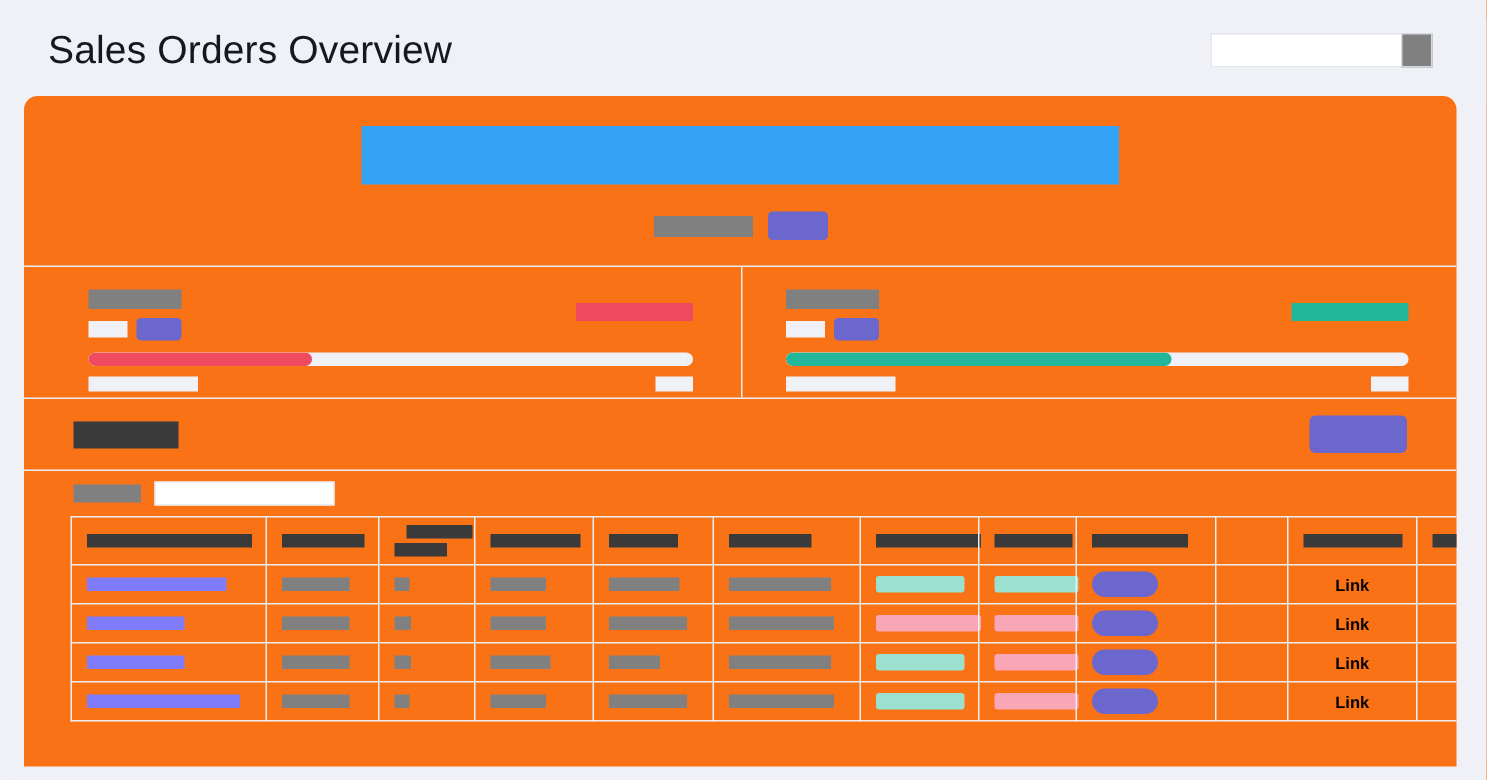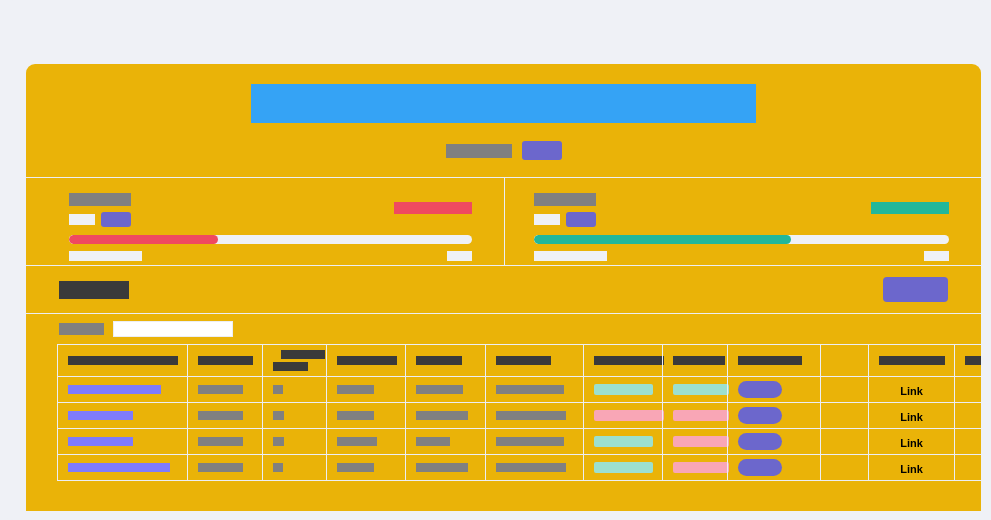--- a/index.html
+++ b/index.html
@@ -69,25 +69,25 @@
     width: 21px;
     height: 23px;
     background: #808080;
     border: 1px solid #d6d9e2;
     cursor: pointer;
   }
 
   
   .card {
     position: absolute;
-    left: 26px;
+    left: 16px;
     top: 64px;
     width: 955px;
     height: 447px;
-    background: #eab308;
+    background: #f97316;
     border-radius: 9px 9px 0 0;
     overflow: hidden;
   }
 
   
   .banner-section {
     height: 114px;
     border-bottom: 1px solid #eceef4;
     display: flex;
     flex-direction: column;
@@ -342,20 +342,28 @@
   .col-9  { width: 93px; }
   .col-10 { width: 48px; }
   .col-11 { width: 86px; }
   .col-12 { width: 75px; }
 </style>
 </head>
 <body>
 
 <div class="app-shell">
 
+  <div class="page-header">
+    <h1 class="page-title">Sales Orders Overview</h1>
+
+    <div class="header-search">
+      <input class="header-search-input" type="text" placeholder="" style="">
+      <button class="header-search-button"></button>
+    </div>
+  </div>
 
   <div class="card">
 
     <div class="banner-section">
       <div class="banner-block"></div>
 
       <div class="banner-actions">
         <span class="chip-gray"></span>
         <span class="chip-purple"></span>
       </div>

